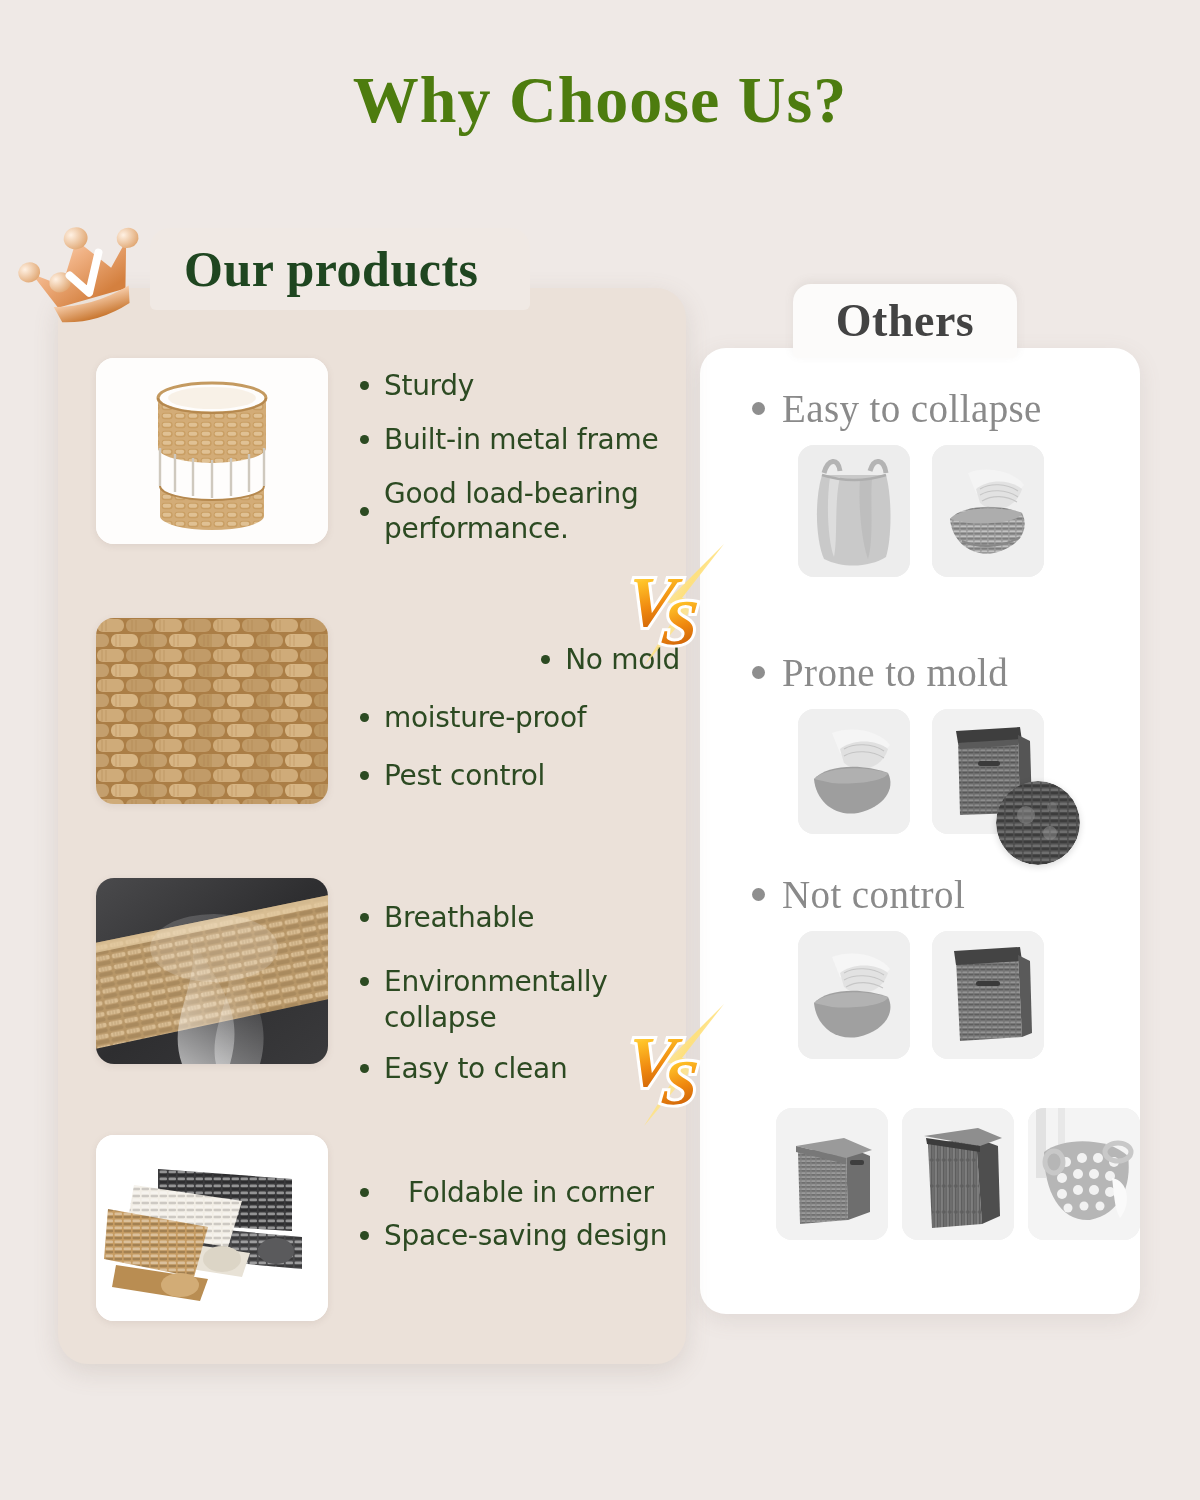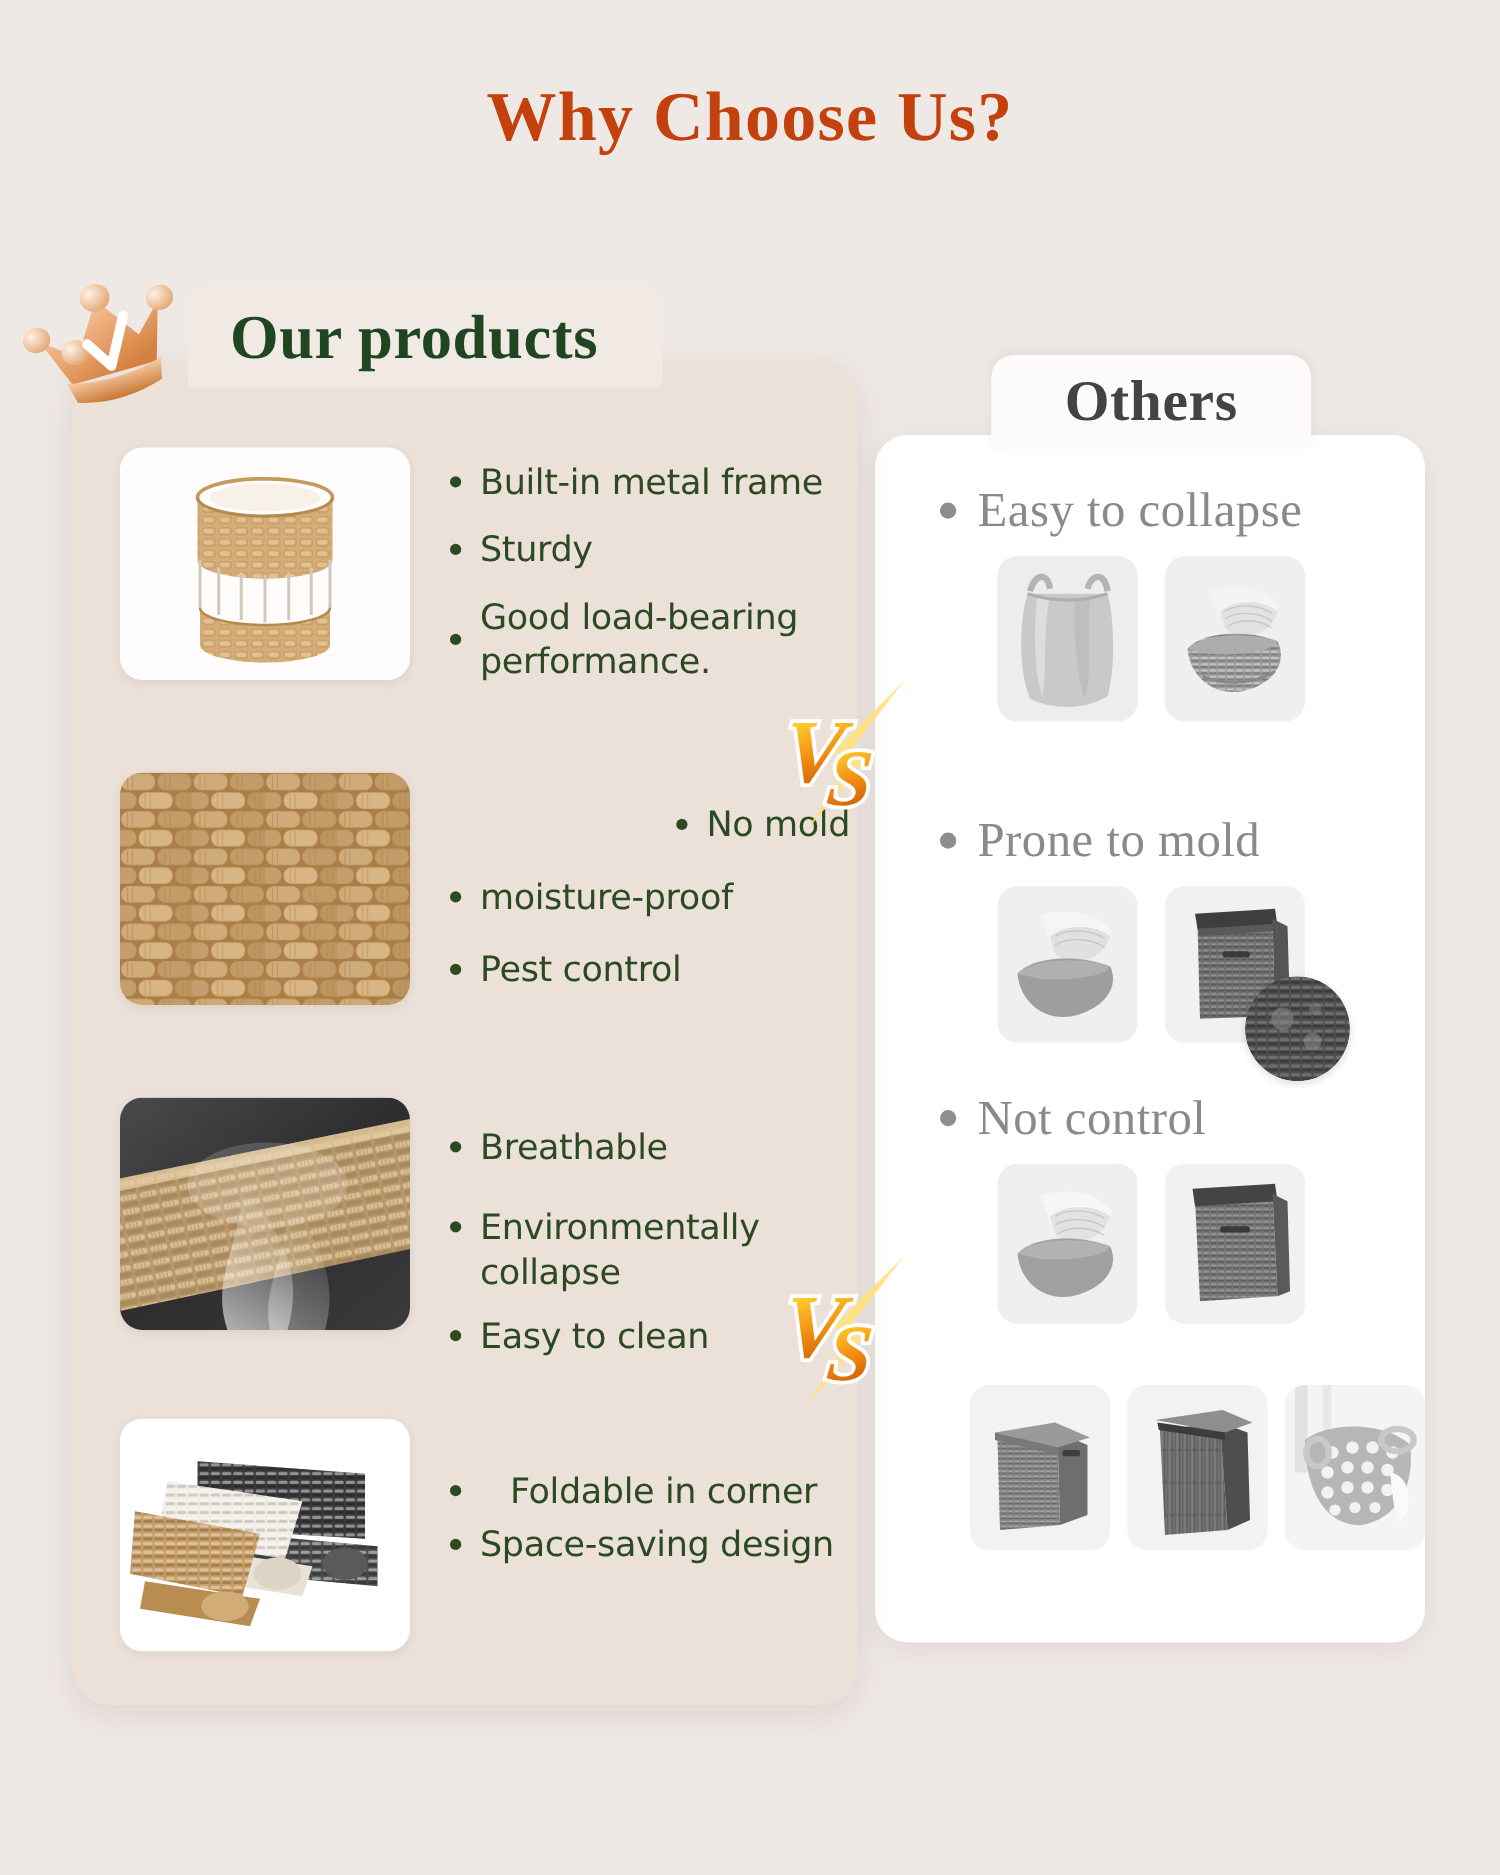--- a/index.html
+++ b/index.html
@@ -17,41 +17,41 @@
 
   
   .page-title {
     position: absolute;
     top: 62px;
     left: 0;
     width: 1200px;
     text-align: center;
     font-family: "Liberation Serif", serif;
     font-weight: bold;
-    font-size: 56px;
+    font-size: 66px;
     letter-spacing: 1px;
-    color: #c2410c;
+    color: #4d7c0f;
   }
 
   
   .others-panel {
     position: absolute;
     left: 700px;
     top: 348px;
     width: 440px;
     height: 966px;
     background: #FFFFFF;
     border-radius: 26px;
     box-shadow: 0 6px 22px rgba(120,105,100,0.13);
   }
   .others-tab {
     position: absolute;
     left: 793px;
     top: 284px;
-    width: 256px;
+    width: 224px;
     height: 74px;
     background: #FCFBFA;
     border-radius: 18px 18px 6px 6px;
     box-shadow: 0 -3px 10px rgba(120,105,100,0.10);
     display: flex;
     align-items: center;
     justify-content: center;
   }
   .others-tab-text {
     font-family: "Liberation Serif", serif;
@@ -267,25 +267,25 @@
       </g>
 
       <path d="M64 128 L64 158 A52 14 0 0 0 168 158 L168 128 A52 14 0 0 1 64 128 Z" fill="url(#wp1)"></path>
       <path d="M64 128 A52 14 0 0 0 168 128" fill="none" stroke="#B5884E" stroke-width="2"></path>
       <ellipse cx="116" cy="40" rx="44" ry="11" fill="#F7EFE3" opacity="0.85"></ellipse>
     </svg>
   </div>
   <div class="ours-bullets">
     <div class="bl">
       <span class="bl-dot"></span>
+      <span class="bl-txt">Sturdy</span>
+    </div>
+    <div class="bl">
+      <span class="bl-dot"></span>
       <span class="bl-txt">Built-in metal frame</span>
-    </div>
-    <div class="bl">
-      <span class="bl-dot"></span>
-      <span class="bl-txt">Sturdy</span>
     </div>
     <div class="bl">
       <span class="bl-dot" style="margin-top:31px;"></span>
       <span class="bl-txt">Good load-bearing performance.</span>
     </div>
   </div>
 </div>
 
 <div class="ours-row" style="top:618px;">
   <div class="photo">

